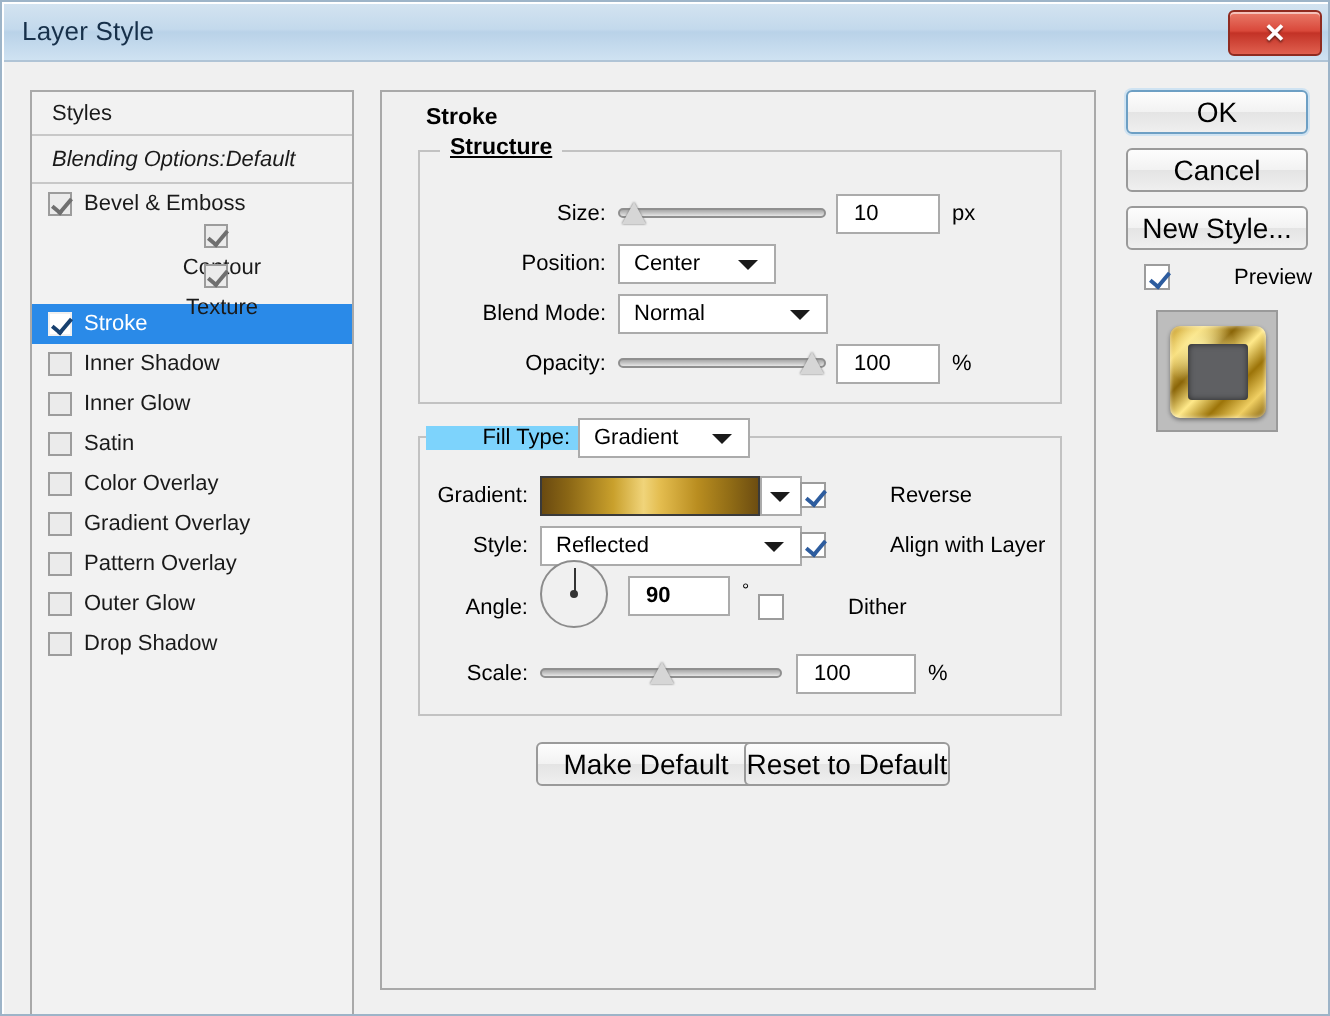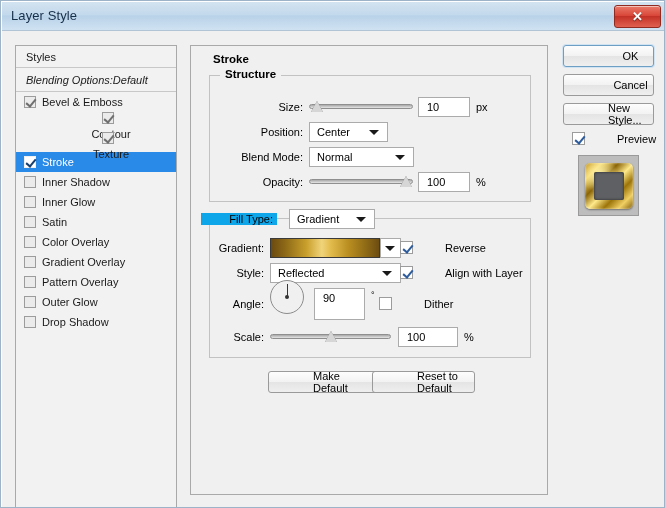--- a/index.html
+++ b/index.html
@@ -303,27 +303,26 @@
   .cbrow .cb.checked::after { left: 3.5px; top: 0.5px; width: 4px; height: 8px; }
   .cbrow span.t { margin-left: 20px; padding-left: 12px; }
 
   
   .btn {
     position: absolute;
     background: linear-gradient(to bottom, #fdfdfd 0%, #f2f2f2 50%, #e4e4e4 51%, #efefef 100%);
     border: 1px solid #9a9a9a;
     border-radius: 3px;
     box-sizing: border-box;
-    font-size: 11px;
+    font-size: 14px;
     color: #000;
     display: flex;
     align-items: center;
     justify-content: center;
     cursor: pointer;
-    padding-left: 44px;
   }
   .btn.default {
     border: 1px solid #6d9fc4;
     box-shadow: 0 0 0 1px #cfe3f2;
   }
 
   
   .preview-box {
     position: absolute;
     background: #bdbdbd;
@@ -419,21 +418,21 @@
         <span class="cb grey"></span>
         <span class="lbl">Drop Shadow</span>
       </div>
     </div>
 
     <div class="main-panel">
 
       <div class="section-title" style="left:17px; top:7px;">Stroke</div>
 
       <div class="groupbox" style="left:18px; top:29px; width:322px; height:127px;"></div>
-      <div class="section-title" style="left:29px; top:22px;">Structure</div>
+      <div class="section-title" style="left:29px; top:22px;text-decoration:underline;">Structure</div>
 
       <div class="row-label" style="left:30px; top:55px; width:82px;">Size:</div>
       <div class="slider" style="left:118px; top:52px; width:104px; height:17px;">
         <div class="track"></div>
         <div class="thumb" style="left:2px;"></div>
       </div>
       <div class="txtbox" style="left:227px; top:51px; width:52px; height:20px;">10</div>
       <div class="unit" style="left:285px; top:55px;">px</div>
 
       <div class="row-label" style="left:30px; top:80px; width:82px;">Position:</div>
@@ -450,21 +449,21 @@
 
       <div class="row-label" style="left:30px; top:130px; width:82px;text-align:right;">Opacity:</div>
       <div class="slider" style="left:118px; top:127px; width:104px; height:17px;">
         <div class="track"></div>
         <div class="thumb" style="left:91px;"></div>
       </div>
       <div class="txtbox" style="left:227px; top:126px; width:52px; height:20px;">100</div>
       <div class="unit" style="left:285px; top:130px;">%</div>
 
       <div class="groupbox" style="left:18px; top:172px; width:322px; height:140px;"></div>
-      <div class="row-label" style="left:10px; top:167px; width:68px; background:#0ea5e9; padding:0 4px;">Fill Type:</div>
+      <div class="row-label" style="left:22px; top:167px; width:68px; background:#7dd3fc; padding:0 4px;">Fill Type:</div>
       <div class="dropdown" style="left:98px; top:163px; width:86px; height:20px;">
         <span>Gradient</span>
         <span class="dd-arrow"></span>
       </div>
 
       <div class="row-label" style="left:10px; top:196px; width:63px;">Gradient:</div>
       <div class="grad-swatch" style="left:79px; top:192px; width:110px; height:20px;"></div>
       <div class="grad-dd" style="left:189px; top:192px; width:21px; height:20px;">
         <span class="dd-arrow" style="right:5px;"></span>
       </div>
@@ -473,21 +472,21 @@
       <div class="dropdown" style="left:79px; top:217px; width:131px; height:20px;">
         <span>Reflected</span>
         <span class="dd-arrow"></span>
       </div>
 
       <div class="row-label" style="left:10px; top:252px; width:63px;">Angle:</div>
       <div class="dial" style="left:79px; top:234px;">
         <div class="needle"></div>
         <div class="hub"></div>
       </div>
-      <div class="txtbox" style="left:123px; top:242px; width:51px; height:32px;">90</div>
+      <div class="txtbox" style="left:123px; top:242px; width:51px; height:20px;font-weight:bold;">90</div>
       <div class="unit" style="left:180px; top:244px; font-size:9px;">°</div>
 
       <div class="row-label" style="left:10px; top:285px; width:63px;">Scale:</div>
       <div class="slider" style="left:79px; top:282px; width:121px; height:17px;">
         <div class="track"></div>
         <div class="thumb" style="left:55px;"></div>
       </div>
       <div class="txtbox" style="left:207px; top:281px; width:60px; height:20px;">100</div>
       <div class="unit" style="left:273px; top:285px;">%</div>
 

